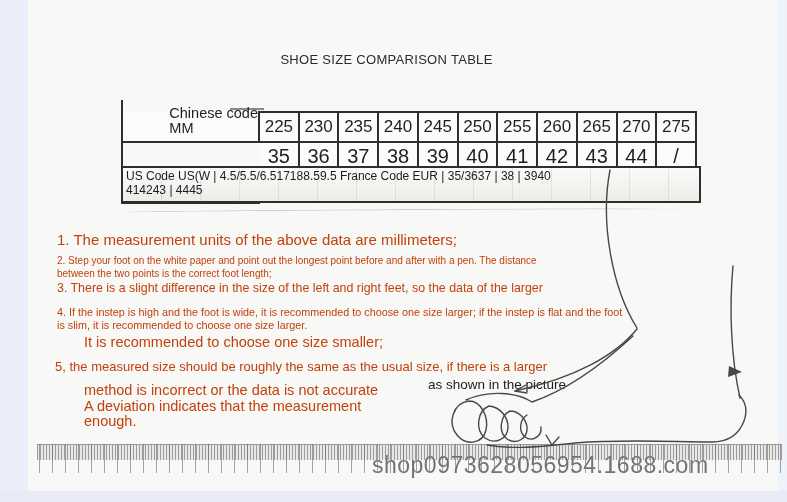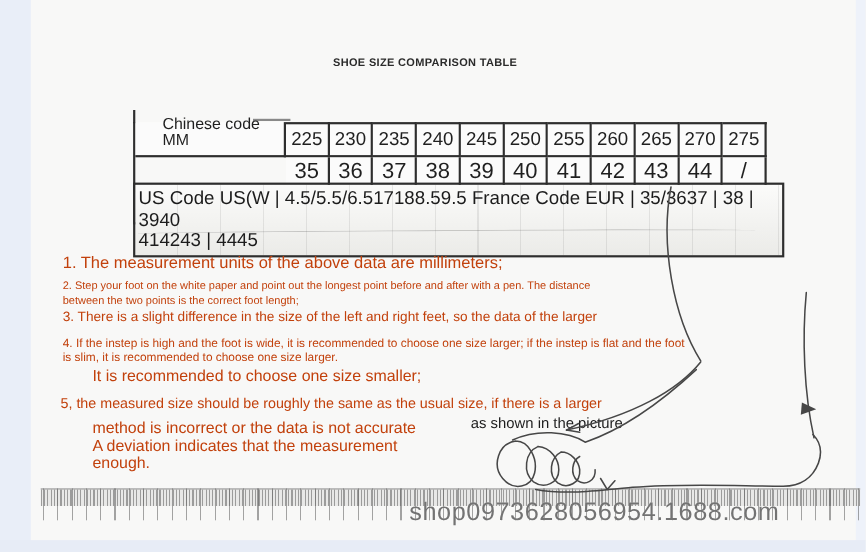--- a/index.html
+++ b/index.html
@@ -7,37 +7,37 @@
   body{font-family:"Liberation Sans","DejaVu Sans",sans-serif;background:#dfe3ec;}
   #stage{position:relative;width:787px;height:502px;background:#f8f8f7;overflow:hidden;}
 
   
   .strip-left{position:absolute;left:0;top:0;width:28px;height:502px;background:#e9eef8;}
   .strip-right{position:absolute;right:0;top:0;width:9px;height:502px;background:#eef2fa;}
   .strip-bottom{position:absolute;left:0;bottom:0;width:787px;height:11px;background:#e7ecf6;}
 
   
   .title{position:absolute;left:0;right:14px;top:52px;text-align:center;
-         font-size:10px;font-weight:bold;letter-spacing:.3px;color:#2b2b2b;}
+         font-size:13px;font-weight:normal;letter-spacing:.3px;color:#2b2b2b;}
 
   
   .sizetable{position:absolute;left:121px;top:111px;width:574px;
              display:grid;grid-template-columns:137px repeat(11,1fr);
              border-left:2px solid var(--ink);color:var(--txt);}
   .cell{border-right:2px solid var(--ink);border-bottom:2px solid var(--ink);
         display:flex;align-items:center;justify-content:center;background:rgba(255,255,255,.45);}
   .cell.v1{height:28px;font-size:17px;border-top:2px solid var(--ink);}
   .cell.v2{height:27px;font-size:20px;}
-  .cell.lab{justify-content:center;padding-left:3px;font-size:14.5px;overflow:visible;}
+  .cell.lab{justify-content:flex-end;padding-left:3px;font-size:14.5px;overflow:visible;}
   .mmlab{position:relative;top:-5px;line-height:1.05;}
   .tick-left{position:absolute;left:121px;top:100px;width:2px;height:12px;background:var(--ink);}
   .lead-dash{position:absolute;left:230px;top:108px;width:34px;height:2px;background:#5a5a5a;opacity:.7;}
 
   .usrow{position:absolute;left:121px;top:166px;width:570px;border:2px solid var(--ink);
-         padding:2px 15px 3px 3px;font-size:17px;line-height:1.16;color:#1c1c1c;
+         padding:2px 3px 3px 3px;font-size:12px;line-height:1.16;color:#1c1c1c;
          background-image:linear-gradient(#fbfbfa,#ebebe8),
            repeating-linear-gradient(90deg,transparent 0 38px,rgba(60,60,60,.10) 38px 39px);
          background-blend-mode:multiply;}
   .scanline{position:absolute;left:125px;top:209px;width:562px;height:3px;
             border-top:1.5px solid rgba(90,90,90,.28);transform:rotate(-.3deg);border-radius:50%;}
 
   
   .note{position:absolute;color:#c2410c;}
   .n1{left:57px;top:231px;font-size:15px;}
   .n2{left:57px;top:255px;font-size:10px;line-height:12.5px;width:640px;}

